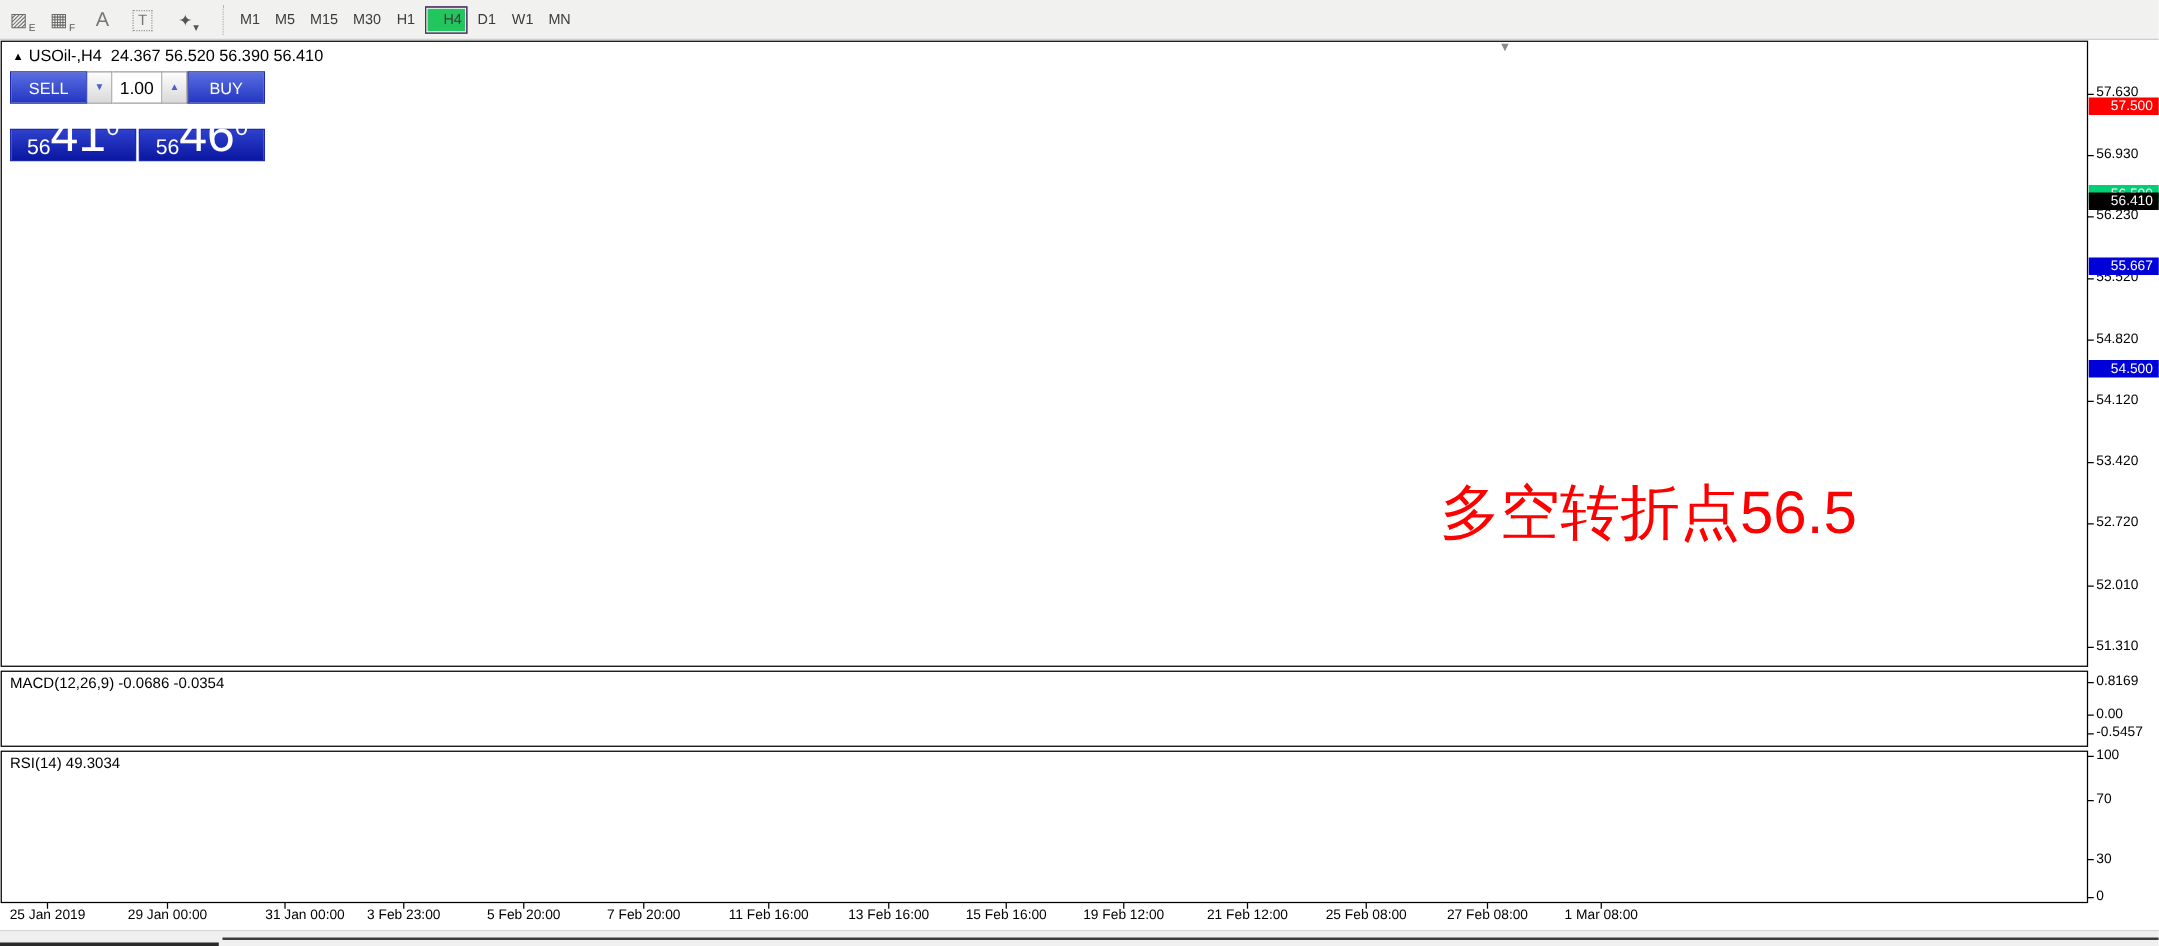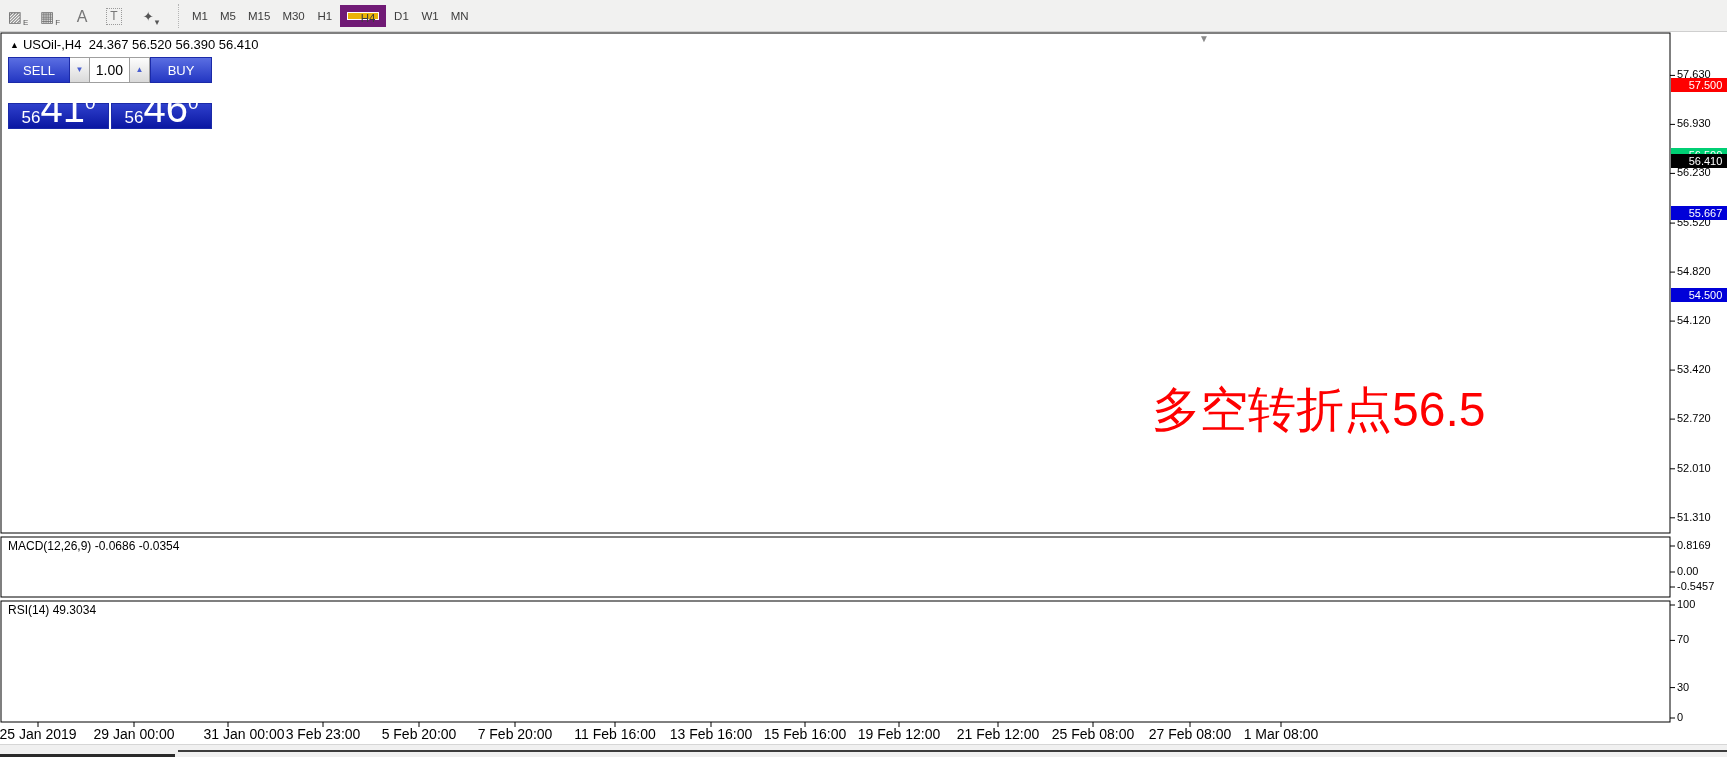--- a/index.html
+++ b/index.html
@@ -10,21 +10,21 @@
   .toolbar{position:absolute;left:0;top:0;width:1727px;height:31px;background:#f1f1f0;
            border-bottom:1px solid #cfcfcf;display:flex;align-items:center;}
   .tool-icon{width:28px;height:24px;margin-left:4px;display:flex;align-items:flex-end;justify-content:center;
              color:#6b6b6b;font-size:15px;cursor:default;position:relative;}
   .tool-icon .sub{font-size:8px;color:#555;margin-left:1px;margin-bottom:1px;}
   .tool-icon .main-glyph{line-height:22px;}
   .icon-box-t{border:1px dotted #9a9a9a;padding:0 3px;font-size:12px;color:#777;line-height:15px;margin-bottom:3px;}
   .tool-sep{width:1px;height:24px;border-left:1px dotted #b5b5b5;margin:0 6px 0 8px;}
   .tf-btn{min-width:26px;padding:0 4px;height:22px;border:1px solid transparent;background:transparent;
           font-family:"Liberation Sans",sans-serif;font-size:11.5px;color:#3c3c3c;margin:0 1px;cursor:default;}
-  .tf-btn.active{background:#eab308;border:7px solid #701a75;box-shadow:inset 0 0 0 1px #ffffff;padding-left:14px;}
+  .tf-btn.active{background:#22c55e;border:1px solid #701a75;box-shadow:inset 0 0 0 1px #ffffff;padding-left:14px;}
 
   
   #chart-svg{position:absolute;left:0;top:31px;}
   .chart-title{position:absolute;left:10px;top:37px;font-size:13px;color:#000;white-space:pre;}
   .chart-title .tri{font-size:9px;position:relative;top:-1px;margin-right:4px;color:#000;}
   .scroll-marker{position:absolute;left:1199px;top:33px;font-size:10px;color:#8a8a8a;}
 
   
   .trade-panel{position:absolute;left:8px;top:57px;width:204px;z-index:5;}
   .tp-row{display:flex;height:26px;}
@@ -44,21 +44,21 @@
 
   
   .pane-label{position:absolute;left:8px;font-size:12px;color:#000;z-index:3;}
   .annotation{position:absolute;font-size:48px;z-index:4;white-space:nowrap;
               font-family:"Liberation Sans","DejaVu Sans",sans-serif;}
 
   
   .axis-label{position:absolute;left:1677px;font-size:11px;color:#000;z-index:3;}
   .axis-badge{position:absolute;left:1671px;width:69px;height:14px;font-size:11px;color:#fff;
               text-align:center;line-height:14px;z-index:4;}
-  .time-label{position:absolute;font-size:14px;color:#000;transform:translateX(-50%);top:726px;z-index:3;}
+  .time-label{position:absolute;font-size:11px;color:#000;transform:translateX(-50%);top:726px;z-index:3;}
 
   
   .bottom-strip{position:absolute;left:0;top:744px;width:1727px;height:13px;background:#f0f0f0;
                 border-top:1px solid #d6d6d6;}
   .hscroll-line{position:absolute;left:178px;right:0;top:5px;height:2px;background:#3c3c3c;cursor:pointer;}
   .corner-block{position:absolute;left:0;top:9px;width:175px;height:4px;background:#2a2a2a;}
 </style>
 </head>
 <body>
 

